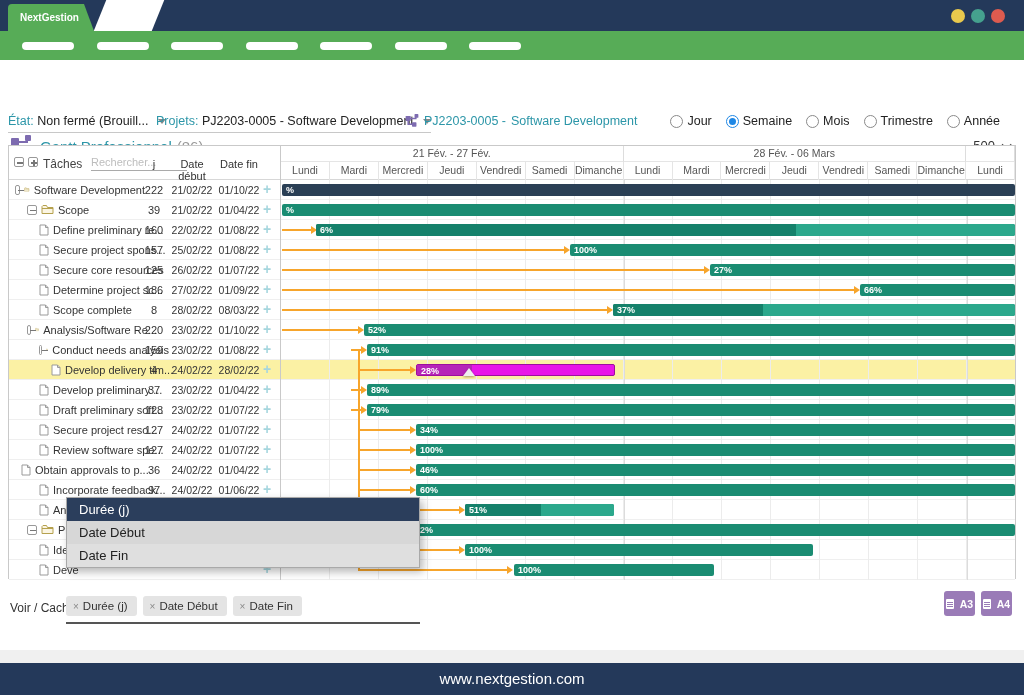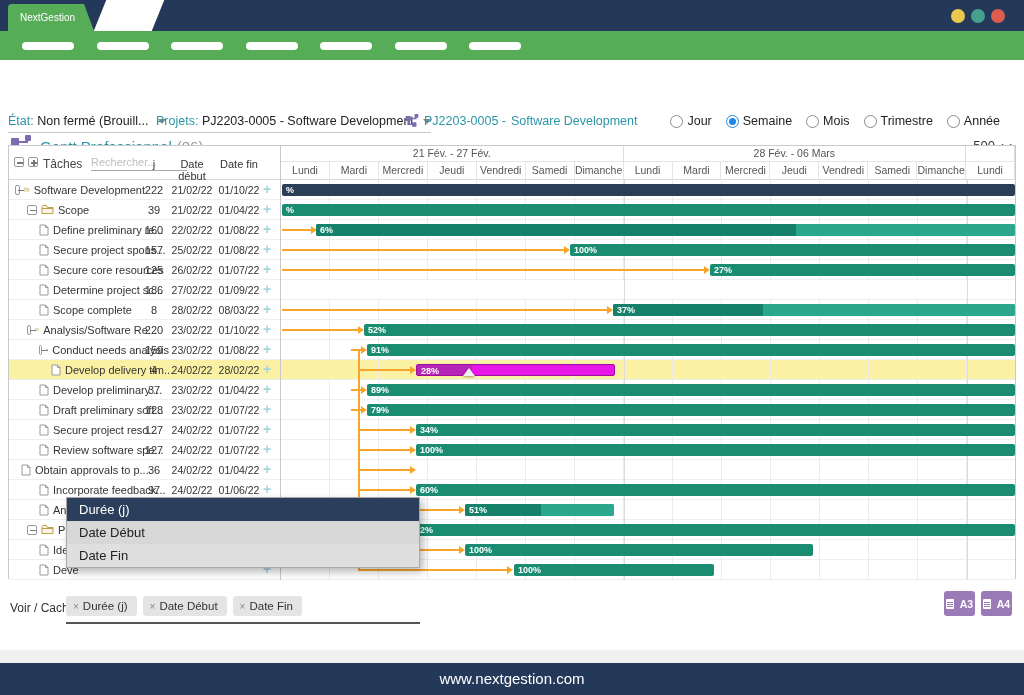--- a/index.html
+++ b/index.html
@@ -1,20 +1,20 @@
 <!DOCTYPE html>
 <html><head>
 <meta charset="utf-8">
 <style>
   * { margin:0; padding:0; box-sizing:border-box; }
   html,body { width:1024px; height:695px; overflow:hidden; background:#fff;
     font-family:"Liberation Sans", sans-serif; }
 
   
-  #topbar { position:absolute; left:0; top:0; width:1024px; height:31px; background:#24395A; }
+  #topbar { position:absolute; left:0; top:0; width:1024px; height:31px; background:#24395A;font-weight:bold; }
   #brand-tab { position:absolute; left:8px; top:4px; width:86px; height:27px; background:#57AC57;
     clip-path:polygon(0 0, 76px 0, 100% 100%, 0 100%); border-radius:4px 0 0 0; }
   #brand-tab span { position:absolute; left:12px; top:8px; color:#fff; font-size:10px; }
   #tab-shape { position:absolute; left:100px; top:0; width:58px; height:31px; background:#fff;
     transform:skewX(-22deg); }
   .win-dot { position:absolute; top:9px; width:14px; height:14px; border-radius:50%; }
   #navbar { position:absolute; left:0; top:31px; width:1024px; height:29px; background:#57AC57; }
   .pill { position:absolute; top:11px; height:8px; width:52px; background:#fff; border-radius:4px; }
 
   
@@ -359,20 +359,27 @@
             </svg>
             <span>Secure core resources</span>
           </div>
           <span class="g-j">125</span>
           <span class="g-start">26/02/22</span>
           <span class="g-end">01/07/22</span>
           <span class="g-plus">+</span>
         </div>
       </div>
       <div class="g-row">
+        <div class="g-chart">
+          <div class="arrow-line" style="left: 1px; width: 572px;"></div>
+          <div class="arrow-head" style="left: 573px;"></div>
+          <div class="bar green" style="left: 579px; width: 155px;">
+            <span class="bar-label">66%</span>
+          </div>
+        </div>
         <div class="g-left">
           <div class="g-name" style="left: 30px;">
             <svg width="10" height="12" viewBox="0 0 10 12">
               <path d="M1 1 L6.5 1 L9 3.5 L9 11 L1 11 Z" fill="#fff" stroke="#9a9a9a" stroke-width="1"></path>
               <path d="M6.5 1 L6.5 3.5 L9 3.5" fill="none" stroke="#9a9a9a" stroke-width="1"></path>
             </svg>
             <span>Determine project sc...</span>
           </div>
           <span class="g-j">186</span>
           <span class="g-start">27/02/22</span>
@@ -559,20 +566,23 @@
           <span class="g-j">127</span>
           <span class="g-start">24/02/22</span>
           <span class="g-end">01/07/22</span>
           <span class="g-plus">+</span>
         </div>
       </div>
       <div class="g-row">
         <div class="g-chart">
           <div class="arrow-line" style="left: 77px; width: 52px;"></div>
           <div class="arrow-head" style="left: 129px;"></div>
+          <div class="bar green" style="left: 135px; width: 599px;">
+            <span class="bar-label">46%</span>
+          </div>
         </div>
         <div class="g-left">
           <div class="g-name" style="left: 12px;">
             <svg width="10" height="12" viewBox="0 0 10 12">
               <path d="M1 1 L6.5 1 L9 3.5 L9 11 L1 11 Z" fill="#fff" stroke="#9a9a9a" stroke-width="1"></path>
               <path d="M6.5 1 L6.5 3.5 L9 3.5" fill="none" stroke="#9a9a9a" stroke-width="1"></path>
             </svg>
             <span>Obtain approvals to p...</span>
           </div>
           <span class="g-j">36</span>

